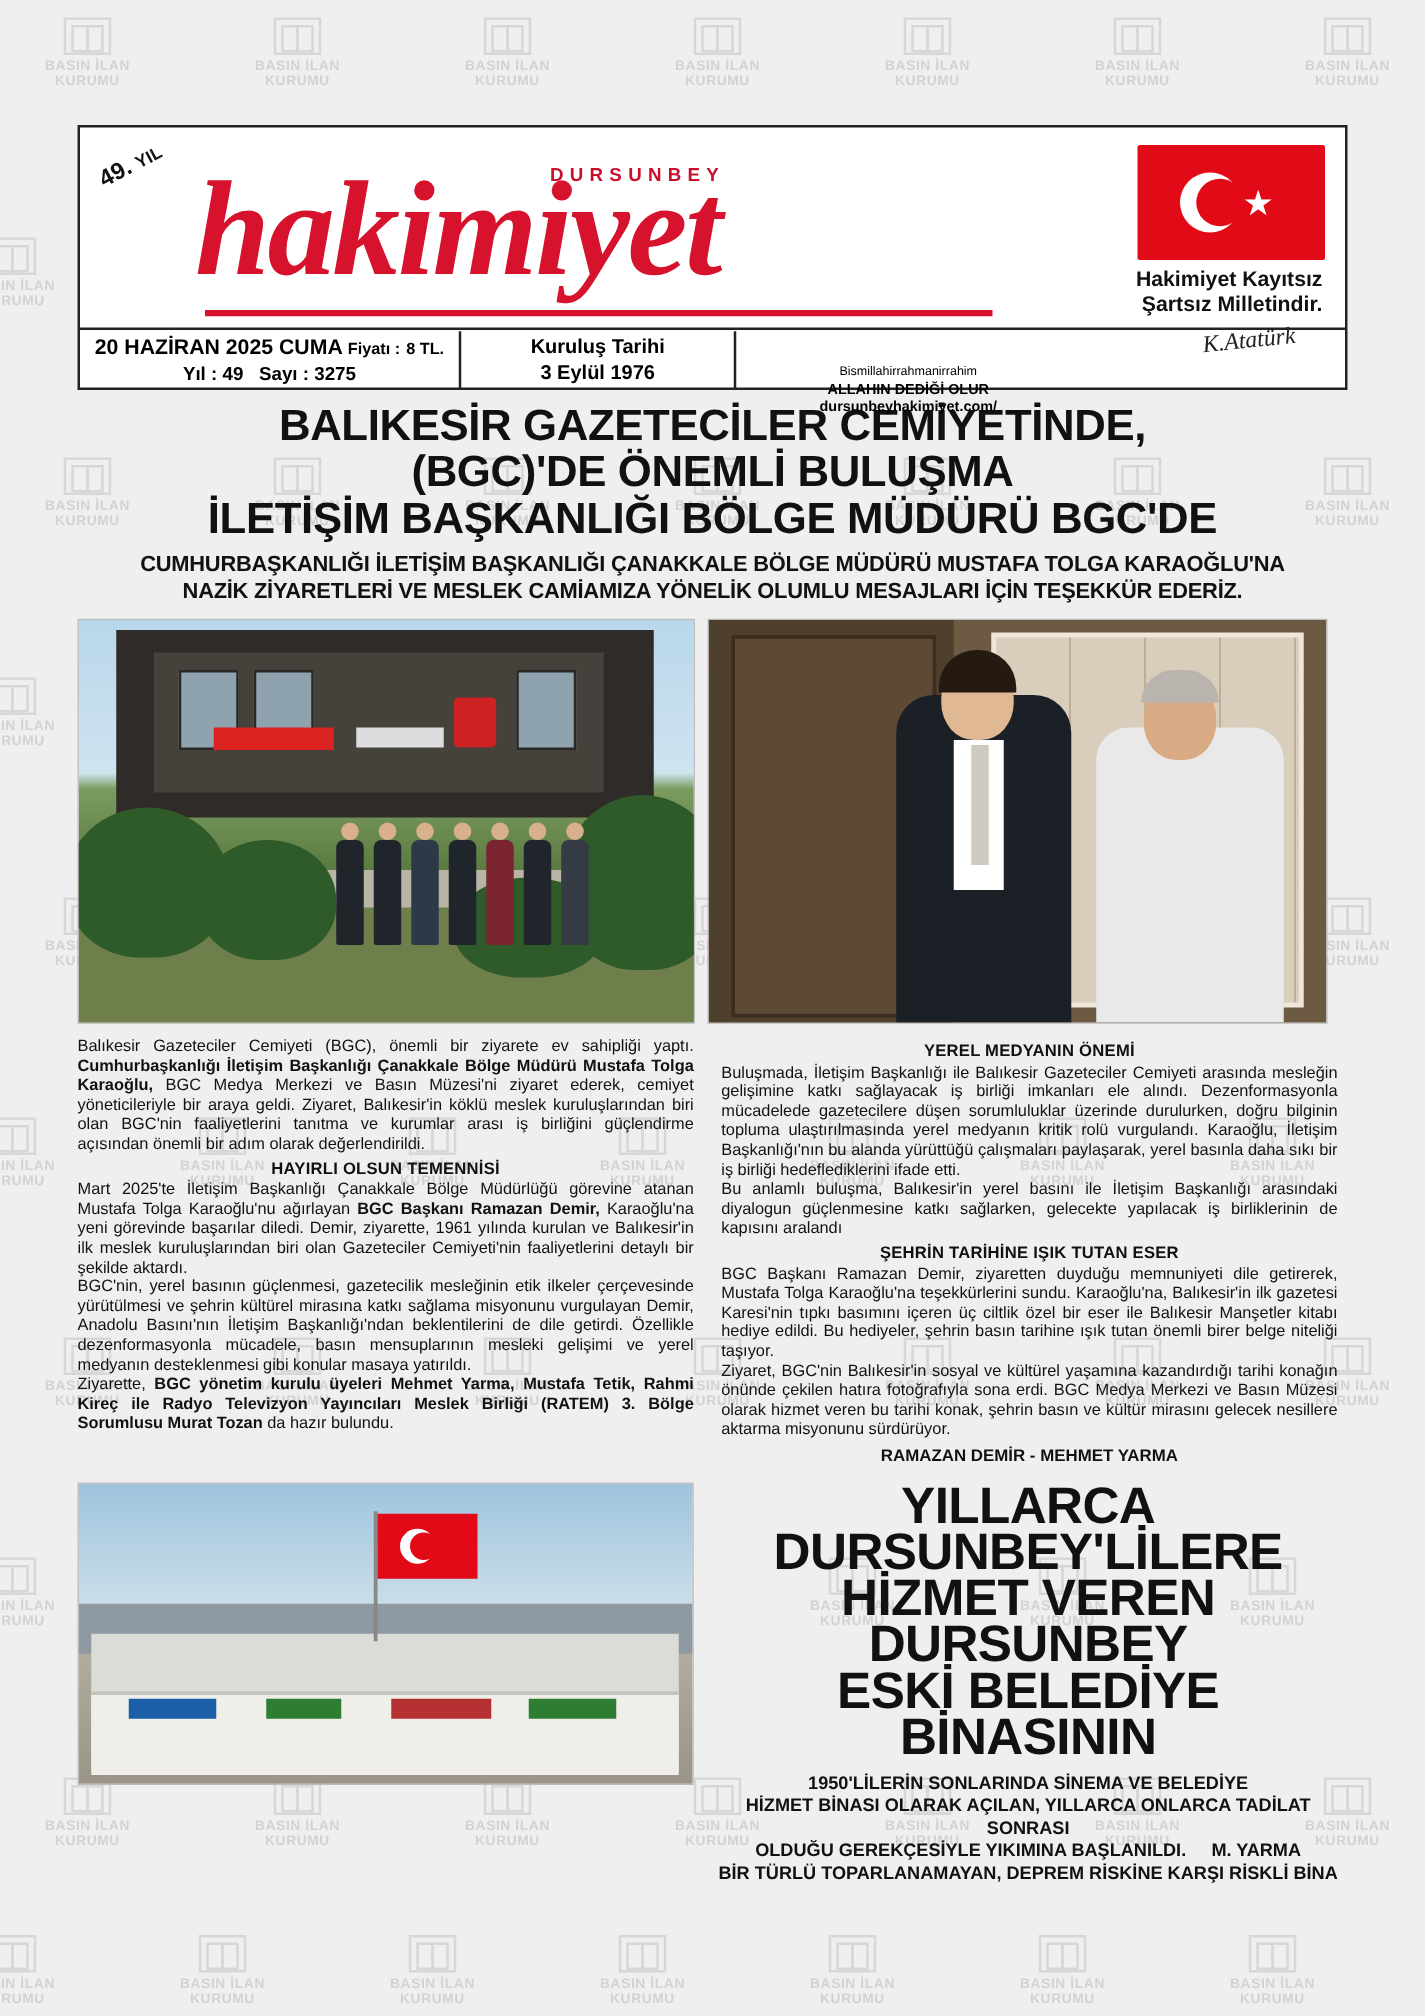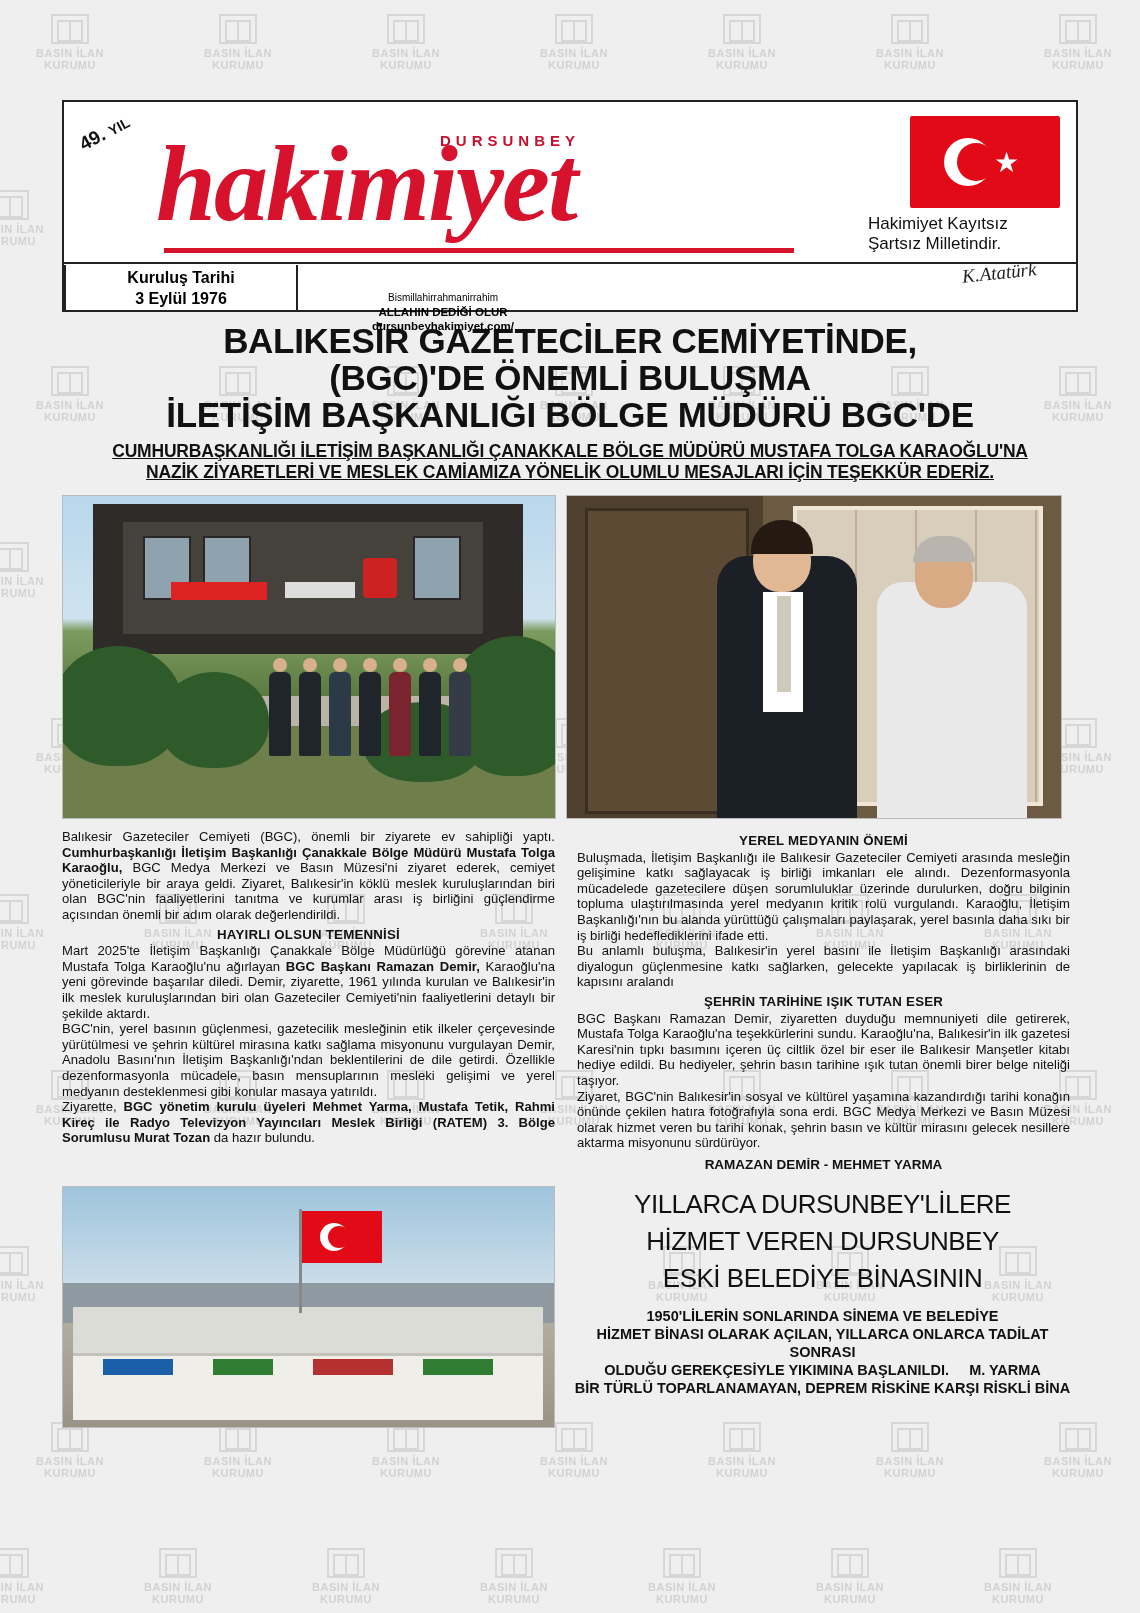--- a/index.html
+++ b/index.html
@@ -79,22 +79,22 @@
     background:#fff;
   }
   .flagbox .crescent-in{
     position:absolute;left:47px;top:27px;width:38px;height:38px;border-radius:50%;
     background:#e30a17;
   }
   .flagbox .star{
     position:absolute;left:84px;top:33px;color:#fff;font-size:28px;line-height:28px;
   }
   .motto{
-    position:absolute;right:18px;top:112px;width:190px;text-align:left;
-    font-weight:normal;font-size:17px;line-height:20px;color:#111;
+    position:absolute;right:18px;top:112px;width:190px;text-align:right;
+    font-weight:bold;font-size:17px;line-height:20px;color:#111;
   }
   .sign{
     position:absolute;right:40px;top:160px;
     font-family:"Liberation Serif", serif;font-style:italic;font-size:19px;color:#222;
     transform:rotate(-6deg);
   }
   .mast-rule{
     position:absolute;left:0;right:0;top:160px;height:2px;background:#222;
   }
   .mast-info{
@@ -113,21 +113,20 @@
   .headline{
     margin-top:10px;text-align:center;
   }
   .headline h1{
     margin:0;font-size:35px;line-height:37px;font-weight:bold;color:#111;
     letter-spacing:-.3px;
   }
   .headline .sub{
     margin-top:8px;font-size:17.5px;line-height:21px;font-weight:bold;color:#111;
     letter-spacing:-.2px;
-    text-decoration:underline;
   }
 
   
   .photos{display:flex;gap:10px;margin-top:12px;}
   .ph{position:relative;overflow:hidden;border:1px solid #bbb;}
   .ph1{width:492px;height:322px;background:linear-gradient(#b9d7ec,#cfe3ef 38%,#7c9b5f 42%,#4e6e36 70%,#6d7f4e);}
   .ph2{width:494px;height:322px;background:linear-gradient(#6d5a43,#8a7357 40%,#6b563d);}
   
   .p1-bld{position:absolute;left:30px;top:8px;width:430px;height:150px;background:#2e2b28;}
   .p1-bld2{position:absolute;left:60px;top:26px;width:360px;height:112px;background:#45413b;}
@@ -181,21 +180,21 @@
   .bp-bld{position:absolute;left:10px;top:120px;width:470px;height:110px;background:#dcdcd6;}
   .bp-bld2{position:absolute;left:10px;top:166px;width:470px;height:64px;background:#efeee9;border-top:3px solid #c3c3bc;}
   .bp-shopsign{position:absolute;top:172px;height:16px;background:#1a5fa8;}
   .bp-green{position:absolute;top:172px;height:16px;background:#2f7d32;}
   .bp-flagpole{position:absolute;left:236px;top:22px;width:3px;height:104px;background:#888;}
   .bp-flag{position:absolute;left:239px;top:24px;width:80px;height:52px;background:#e30a17;}
   .bp-flag .c{position:absolute;left:18px;top:12px;width:28px;height:28px;border-radius:50%;background:#fff;}
   .bp-flag .c2{position:absolute;left:26px;top:15px;width:22px;height:22px;border-radius:50%;background:#e30a17;}
   .btext{width:512px;}
   .btext h2{
-    margin:0;text-align:center;font-size:26px;line-height:37px;font-weight:normal;color:#111;letter-spacing:-.5px;
+    margin:0;text-align:center;font-size:41px;line-height:37px;font-weight:bold;color:#111;letter-spacing:-.5px;
   }
   .btext .bsub{
     margin-top:10px;text-align:center;font-size:14.5px;line-height:18px;font-weight:bold;color:#111;
   }
   .btext .bsign{font-weight:bold;}
 </style>
 </head>
 <body>
 
 <div class="watermarks">
@@ -571,20 +570,31 @@
     </div>
     <div class="motto">
       <div>Hakimiyet Kayıtsız</div>
       <div>Şartsız Milletindir.</div>
     </div>
     <div class="sign">K.Atatürk</div>
 
     <div class="mast-rule"></div>
 
     <div class="mast-info">
+      <div class="mi-col mi-1">
+        <div>
+          <span>20 HAZİRAN 2025 CUMA</span>
+          <span class="fiyat">Fiyatı :</span>
+          <span class="fiyat">8 TL.</span>
+        </div>
+        <div class="sub">
+          <span>Yıl : 49</span>&nbsp;&nbsp;
+          <span>Sayı : 3275</span>
+        </div>
+      </div>
       <div class="mi-col mi-2">
         <div>Kuruluş Tarihi</div>
         <div>3 Eylül 1976</div>
       </div>
       <div class="mi-col mi-3">
         <div class="bism">Bismillahirrahmanirrahim</div>
         <div>ALLAHIN DEDİĞİ OLUR</div>
         <div>dursunbeyhakimiyet.com/</div>
       </div>
     </div>

